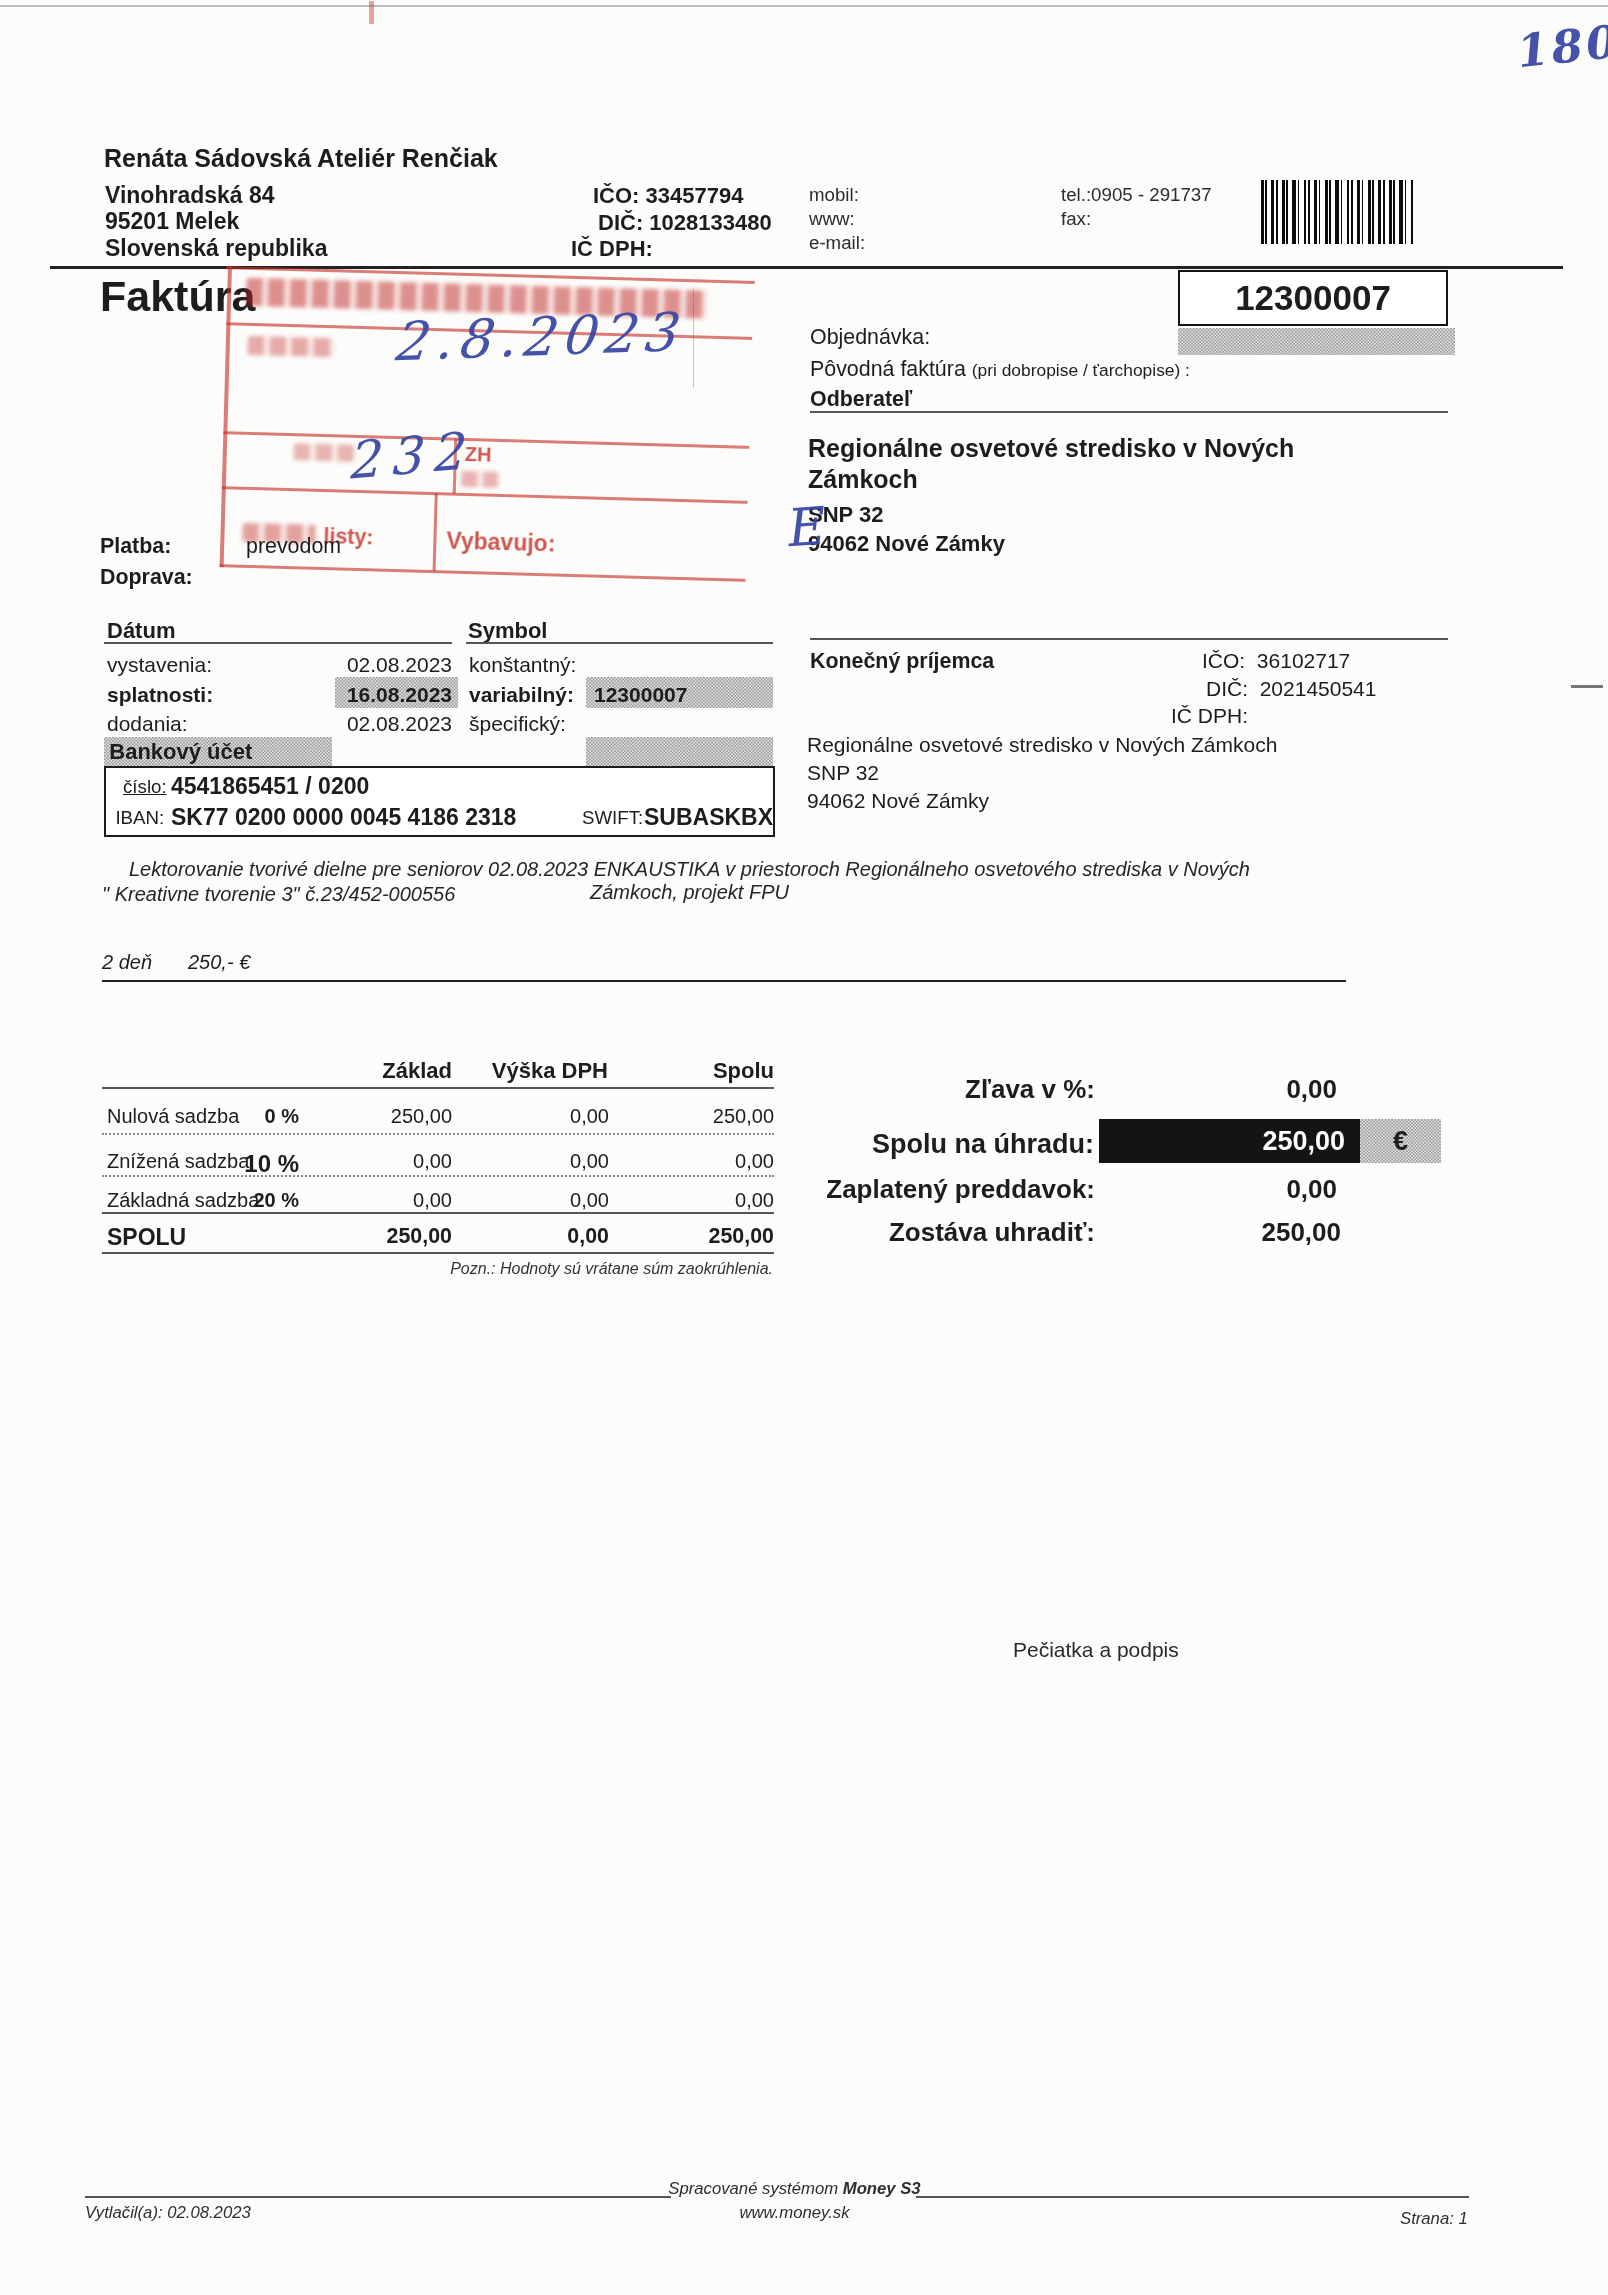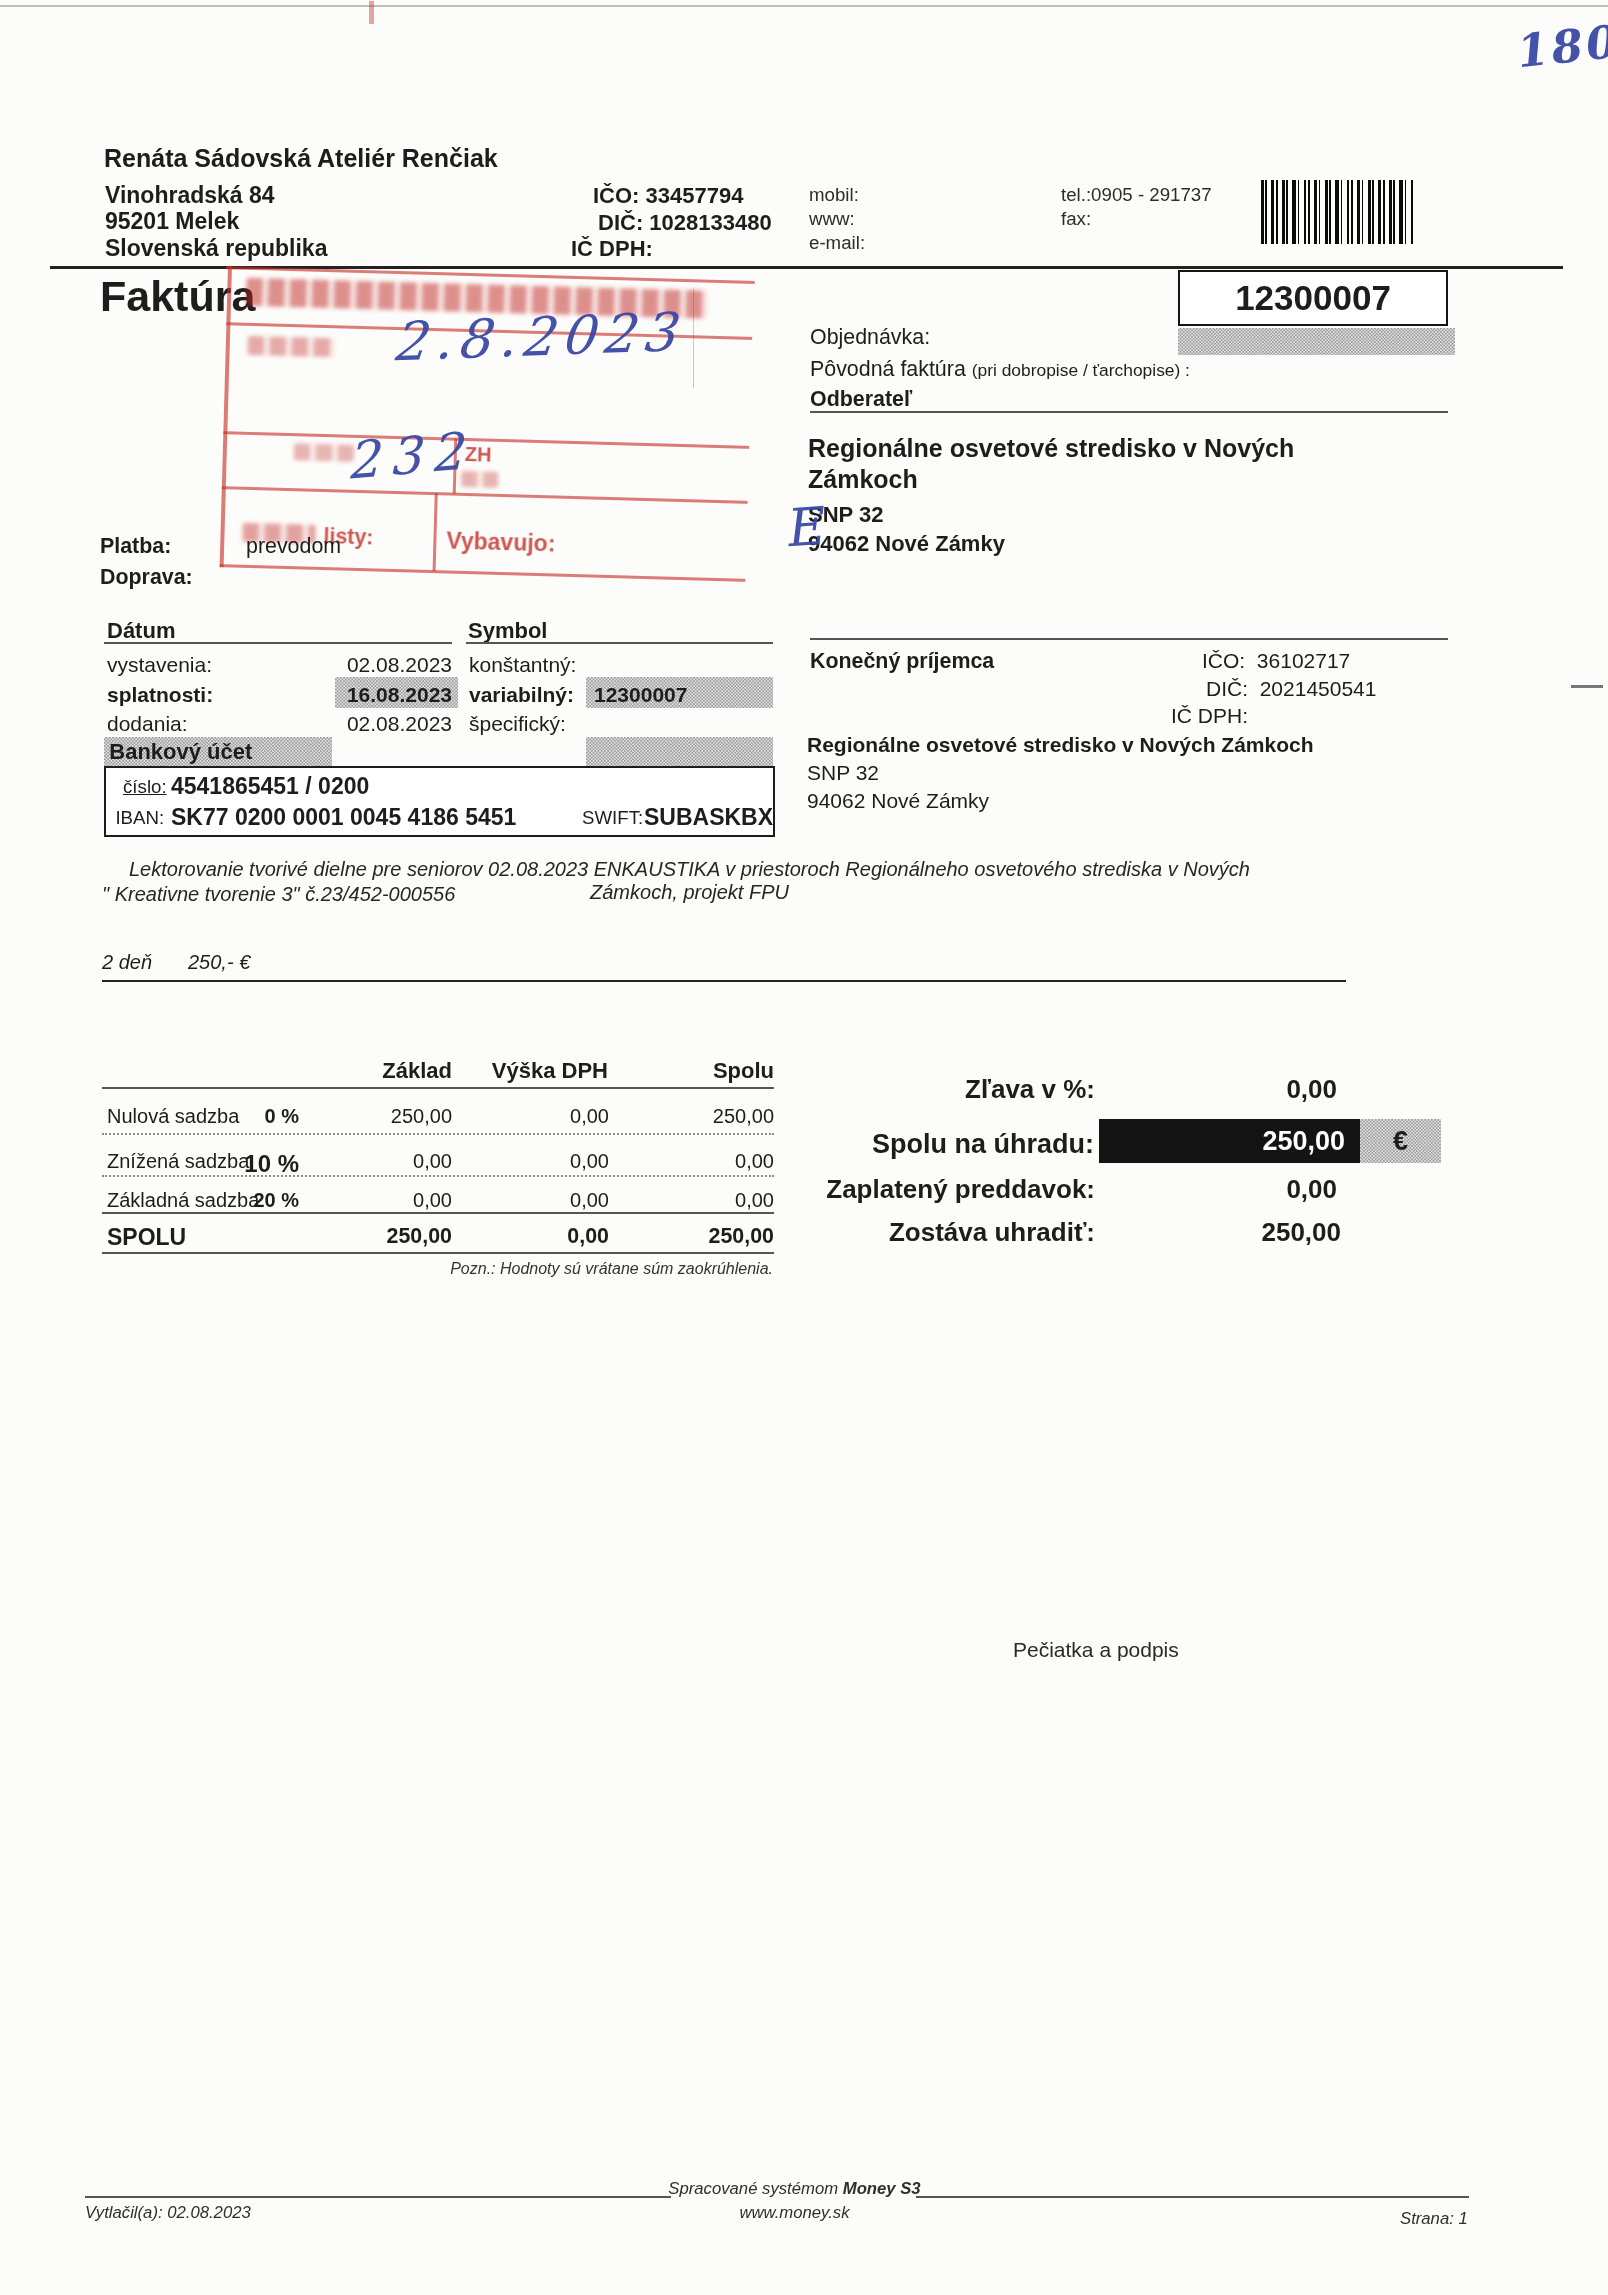--- a/index.html
+++ b/index.html
@@ -154,38 +154,38 @@
   <div class="abs" style="left:469px;top:712px;font-size:21px;">špecifický:</div>
 
   <div class="abs dither" style="left:104px;top:737px;width:228px;height:29px;">
     <div class="b" style="font-size:22px;padding:2px 0 0 5.3px;">Bankový účet</div>
   </div>
   <div class="abs dither" style="left:586px;top:737px;width:187px;height:29px;"></div>
   <div class="abs" style="left:104px;top:766px;width:671px;height:71px;border:2px solid #1c1c1c;background:#fff;">
     <div class="abs" style="left:17px;top:8px;font-size:18.7px;text-decoration:underline;">číslo:</div>
     <div class="abs b" style="left:65px;top:5.3px;font-size:23px;">4541865451 / 0200</div>
     <div class="abs" style="left:9.4px;top:39px;font-size:18.7px;">IBAN:</div>
-    <div class="abs b" style="left:65px;top:36px;font-size:23px;">SK77 0200 0001 0045 4186 5451</div>
+    <div class="abs b" style="left:65px;top:36px;font-size:23px;">SK77 0200 0000 0045 4186 2318</div>
     <div class="abs" style="left:476px;top:39px;font-size:18.7px;">SWIFT:</div>
     <div class="abs b" style="left:538px;top:36px;font-size:23px;">SUBASKBX</div>
   </div>
 
   <div class="abs rule-soft" style="left:810px;top:638px;width:638px;height:2px;"></div>
   <div class="abs" style="left:1571px;top:685px;width:32px;height:2.7px;background:#777;"></div>
   <div class="abs b" style="left:810px;top:649px;font-size:21.4px;">Konečný príjemca</div>
   <div class="abs" style="left:1202px;top:649px;font-size:21px;">
     <span>IČO:</span>&nbsp;
     <span>36102717</span>
   </div>
   <div class="abs" style="left:1206px;top:677px;font-size:21px;">
     <span>DIČ:</span>&nbsp;
     <span>2021450541</span>
   </div>
   <div class="abs" style="left:1171px;top:704px;font-size:21px;">IČ DPH:</div>
-  <div class="abs" style="left:807px;top:733px;font-size:21px;font-weight:bold;">Regionálne osvetové stredisko v Nových Zámkoch</div>
+  <div class="abs" style="left:807px;top:733px;font-size:21px;">Regionálne osvetové stredisko v Nových Zámkoch</div>
   <div class="abs" style="left:807px;top:761px;font-size:21px;">SNP 32</div>
   <div class="abs" style="left:807px;top:789px;font-size:21px;">94062  Nové Zámky</div>
 
   <div class="abs it" style="left:102px;top:858px;width:1175px;font-size:20px;color:#262626;text-align:center;">Lektorovanie  tvorivé dielne  pre seniorov 02.08.2023  ENKAUSTIKA v priestoroch Regionálneho osvetového strediska v Nových Zámkoch, projekt FPU</div>
   <div class="abs it" style="left:102px;top:883px;width:801px;font-size:20px;color:#262626;">" Kreativne tvorenie 3" č.23/452-000556</div>
 
   <div class="abs it" style="left:102px;top:951px;font-size:20px;">2 deň</div>
   <div class="abs it" style="left:188px;top:951px;font-size:20px;">250,- €</div>
   <div class="abs rule" style="left:102px;top:980px;width:1244px;height:2px;"></div>
 

